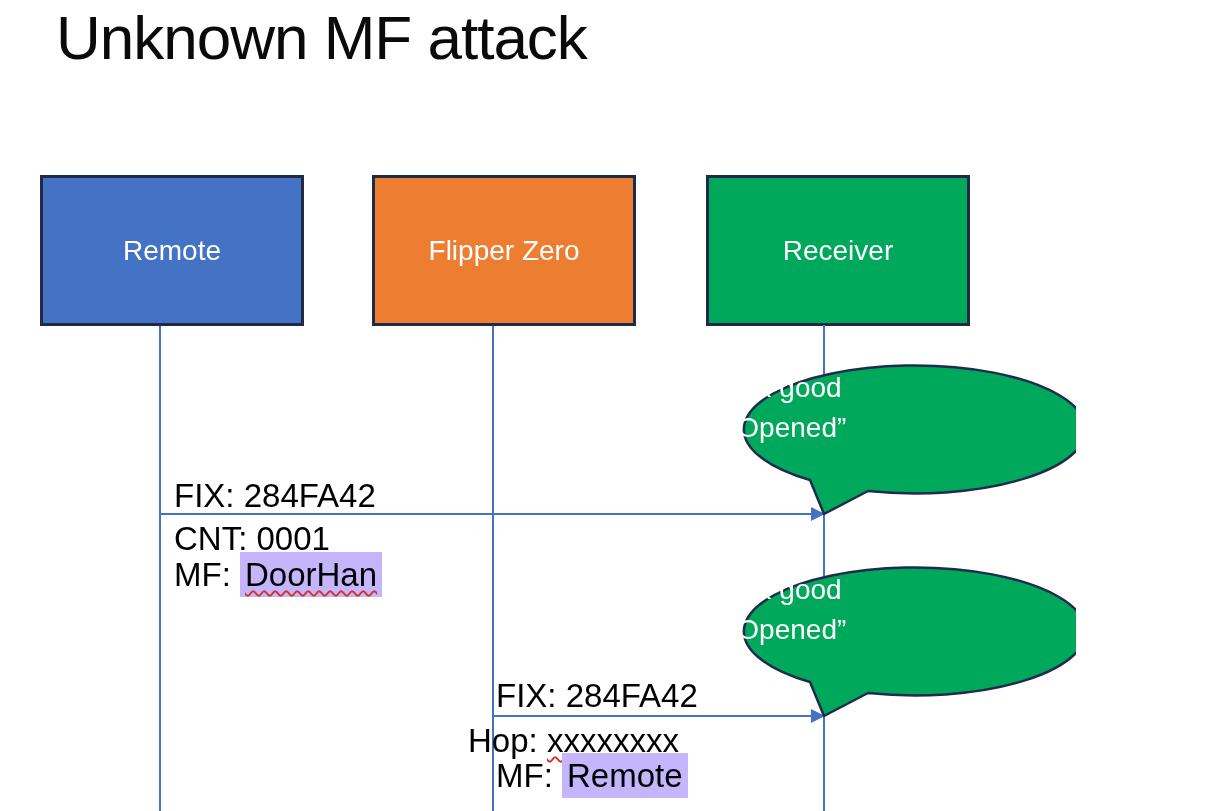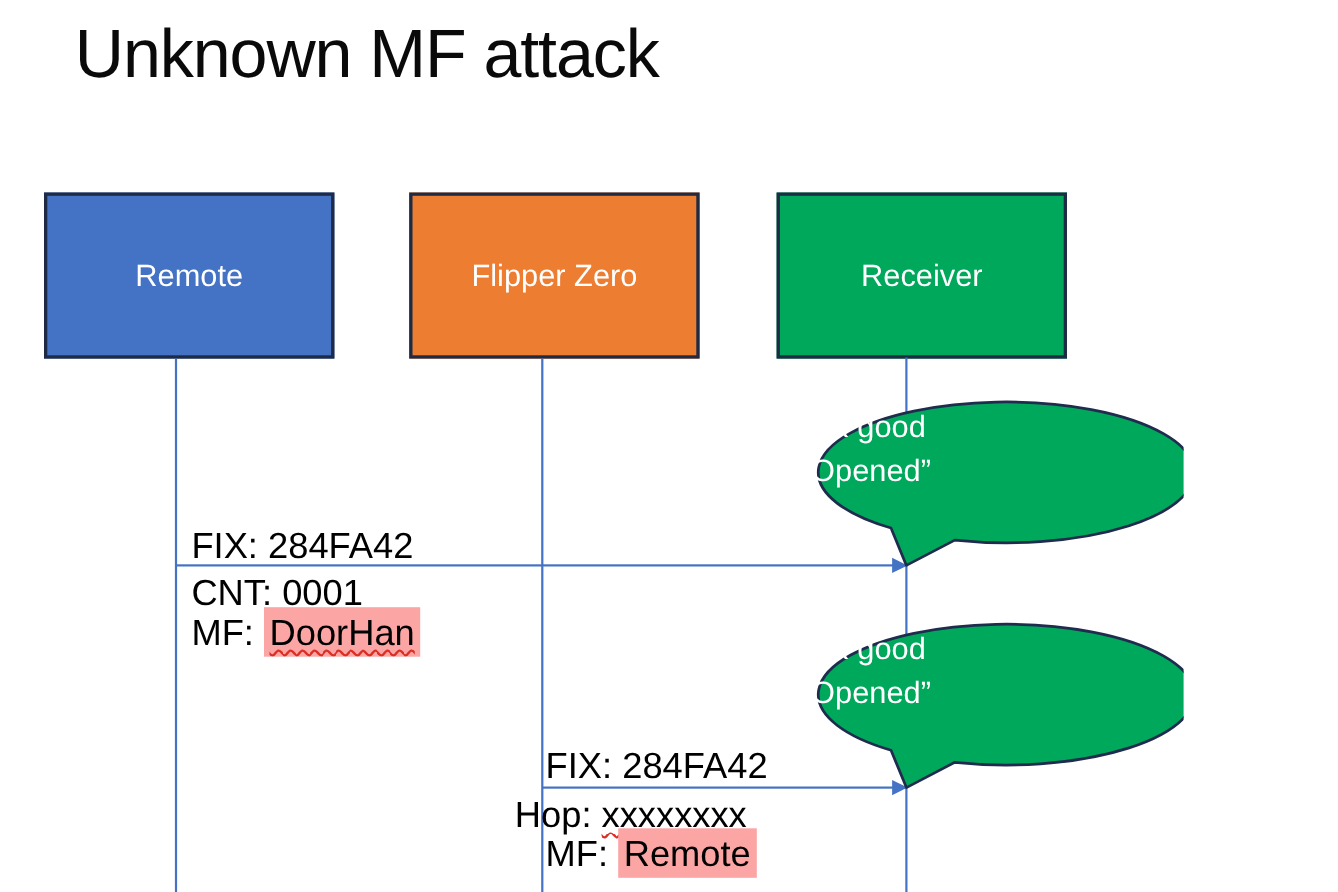--- a/index.html
+++ b/index.html
@@ -8,21 +8,21 @@
     width: 1216px;
     height: 811px;
     background: #ffffff;
     overflow: hidden;
     font-family: "Liberation Sans", sans-serif;
   }
   .slide-title {
     position: absolute;
     left: 56px;
     top: 2px;
-    margin: 12px;
+    margin: 0;
     font-size: 62px;
     font-weight: 300;
     letter-spacing: -1px;
     color: #0a0a0a;
     white-space: nowrap;
   }
   .actor {
     position: absolute;
     top: 175px;
     width: 264px;
@@ -72,21 +72,21 @@
     white-space: nowrap;
   }
   .msg1-l1 { left: 174px; top: 477px; }
   .msg1-l2 { left: 174px; top: 520px; }
   .msg1-l3 { left: 174px; top: 556px; }
   .msg2-l1 { left: 496px; top: 677px; }
   .msg2-l2 { left: 468px; top: 722px; }
   .msg2-l3 { left: 496px; top: 757px; }
 
   .hl {
-    background: #fca5a5;
+    background: #c4b5fd;
     padding: 4px 5px;
   }
   .squiggle {
     text-decoration: underline wavy #d93025;
     text-decoration-thickness: 1.5px;
     text-underline-offset: 4px;
   }
 
   .callout-svg {
     position: absolute;

